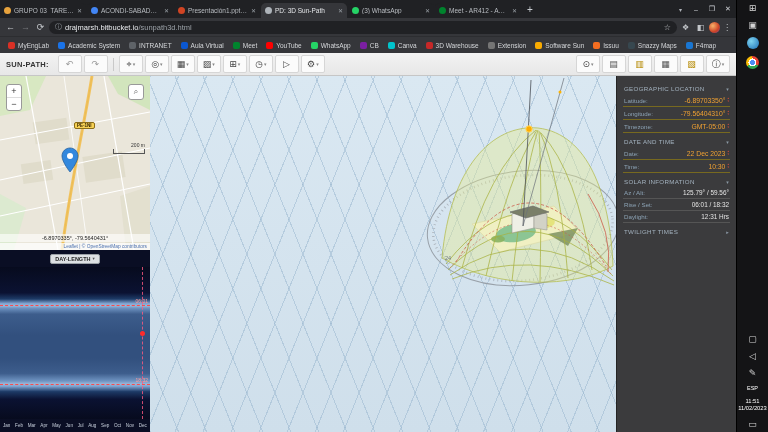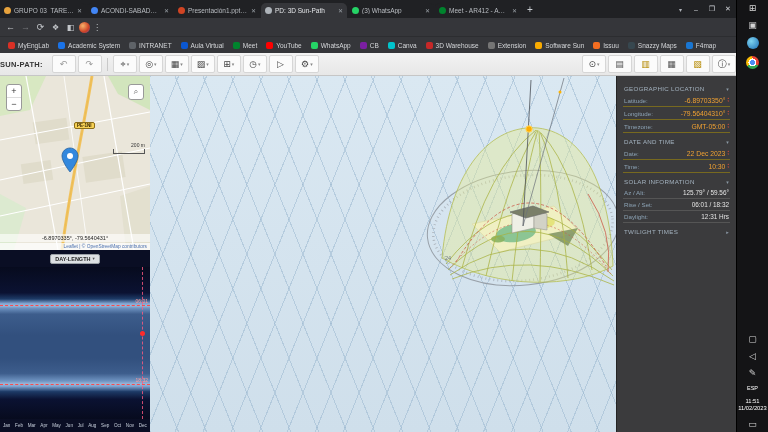--- a/index.html
+++ b/index.html
@@ -27,21 +27,21 @@
   .pillstar{margin-left:auto;color:#c4c7cb;font-size:8px;}
   .extic{color:#c4c7cb;font-size:8px;width:13px;text-align:center;}
   .avatar{width:11px;height:11px;border-radius:50%;flex:none;
     background:radial-gradient(circle at 35% 35%,#f6b26b,#cc4125 60%,#674ea7);}
   .kebab{color:#c4c7cb;font-size:8px;width:10px;text-align:center;}
   #bookmarksbar{position:absolute;left:0;top:36px;right:0;height:17px;background:#35363a;border-top:1px solid #2c2d30;display:flex;align-items:center;gap:9px;padding:0 8px;box-sizing:border-box;overflow:hidden;}
   .bm{display:flex;align-items:center;gap:3px;flex:none;}
   .bmfav{width:7px;height:7px;border-radius:2px;flex:none;}
   .bmlabel{font-size:6.5px;color:#d5d7da;white-space:nowrap;}
   
-  #appbar{position:absolute;left:0;top:53px;right:0;height:23px;background:linear-gradient(#f3f3f3,#e7e7e7);border-bottom:1px solid #c6c6c6;display:flex;align-items:center;padding:0 0;box-sizing:border-box;gap:2px;}
+  #appbar{position:absolute;left:0;top:53px;right:0;height:23px;background:linear-gradient(#f3f3f3,#e7e7e7);border-bottom:1px solid #c6c6c6;display:flex;align-items:center;padding:0 6px;box-sizing:border-box;gap:2px;}
   .apptitle{font-size:7.5px;color:#333;font-weight:bold;margin-right:7px;letter-spacing:.3px;}
   .tool{height:16px;min-width:18px;padding:0 2px;display:flex;align-items:center;justify-content:center;border:1px solid #d6d6d6;background:#fbfbfb;border-radius:2px;}
   .tool .g{font-size:9px;color:#444;}
   .tool .c{font-size:5px;color:#888;margin-left:1px;}
   .tdiv{width:1px;height:13px;background:#c9c9c9;margin:0 3px;}
   .ltools,.rtools{display:flex;gap:2px;align-items:center;}
   .rtools{margin-left:auto;}
   
   #leftcol{position:absolute;left:0;top:76px;width:150px;bottom:0;}
   #map{position:absolute;left:0;top:0;width:150px;height:174px;background:#eae6da;overflow:hidden;}
@@ -157,20 +157,25 @@
       <span class="tabmenu">▾</span>
       <span class="wctrl">–</span>
       <span class="wctrl">❐</span>
       <span class="wctrl">✕</span>
     </div>
 
     <div id="navbar">
       <span class="navic">←</span>
       <span class="navic dim">→</span>
       <span class="navic">⟳</span>
+      <div class="pill">
+        <span class="sinfo">ⓘ</span>
+        <span class="url"><span class="host">drajmarsh.bitbucket.io</span><span class="path">/sunpath3d.html</span></span>
+        <span class="pillstar">☆</span>
+      </div>
       <span class="extic">❖</span>
       <span class="extic">◧</span>
       <span class="avatar"></span>
       <span class="kebab">⋮</span>
     </div>
 
     <div id="bookmarksbar">
 
         <div class="bm">
           <span class="bmfav" style="background: rgb(217, 48, 37);"></span>

